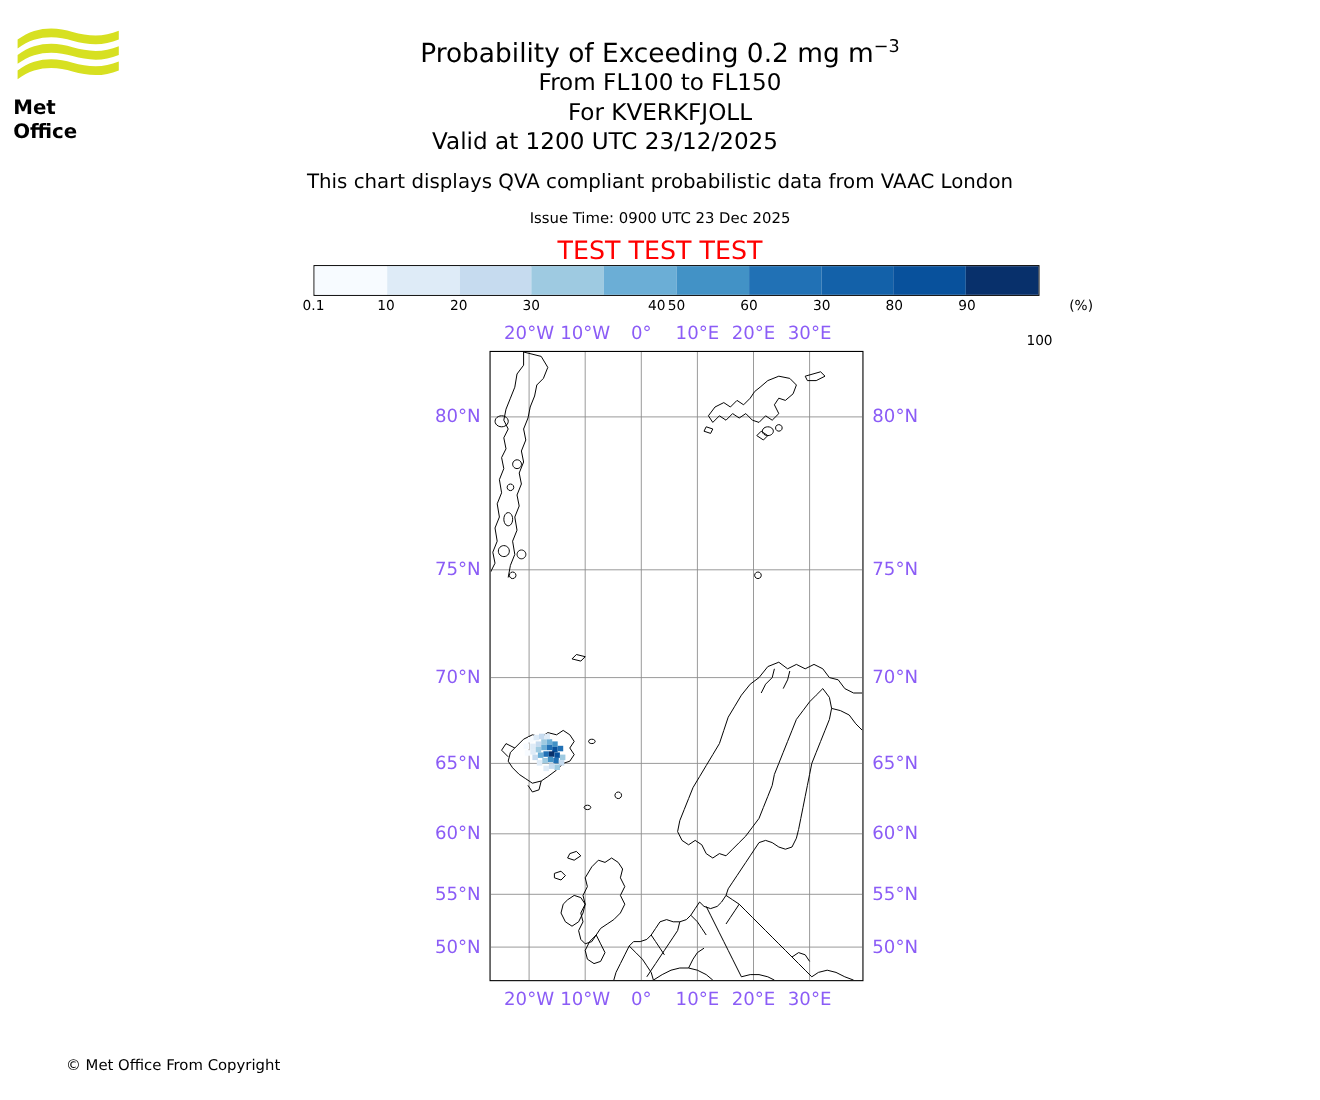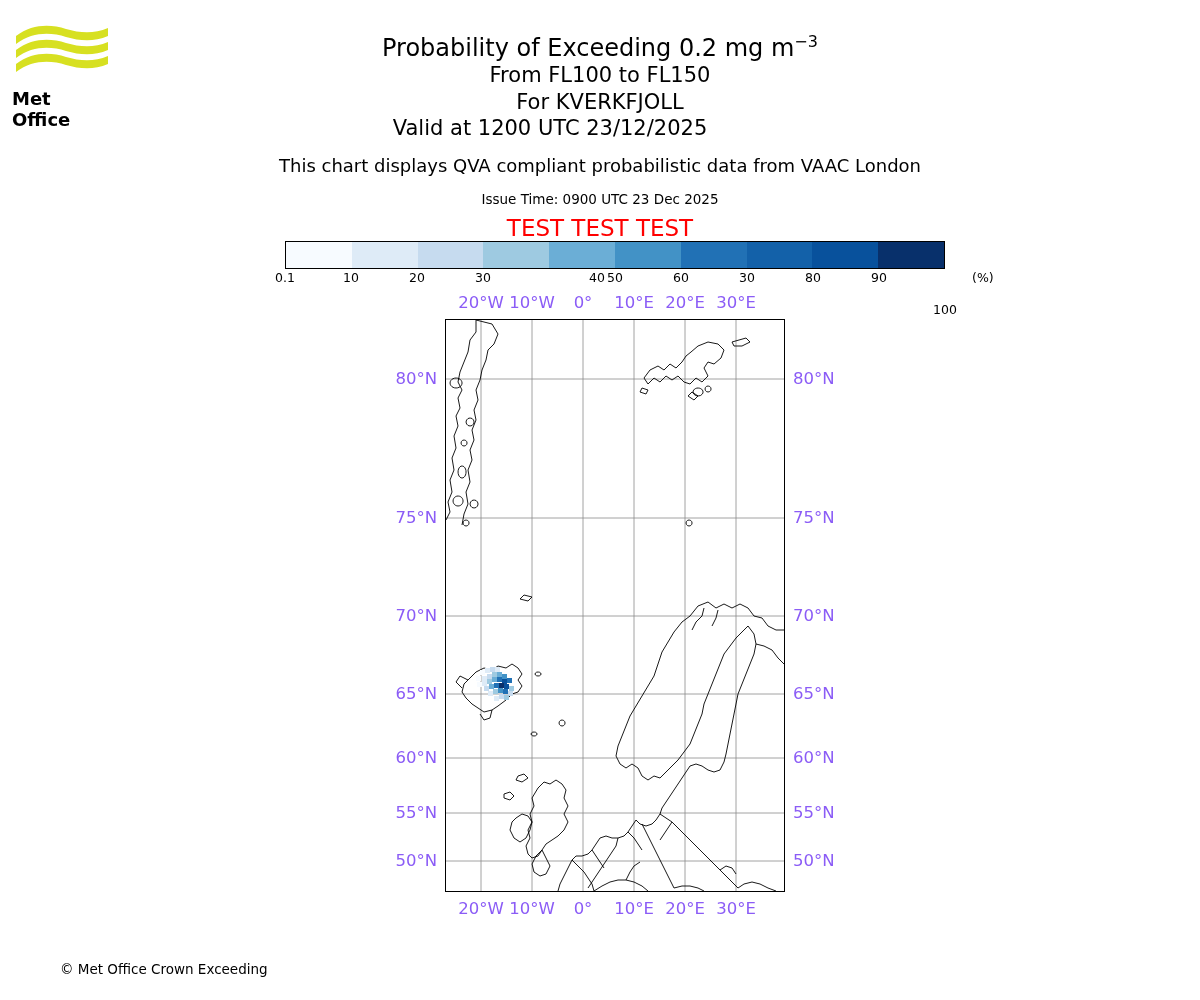--- a/index.html
+++ b/index.html
@@ -417,13 +417,13 @@
     <div class="axis-label lat-left" style="left: 385px; width: 52px; top: 861px;">50°N</div>
     <div class="axis-label lat-right" style="left: 793px; width: 56px; top: 379px;">80°N</div>
     <div class="axis-label lat-right" style="left: 793px; width: 56px; top: 518px;">75°N</div>
     <div class="axis-label lat-right" style="left: 793px; width: 56px; top: 616px;">70°N</div>
     <div class="axis-label lat-right" style="left: 793px; width: 56px; top: 694px;">65°N</div>
     <div class="axis-label lat-right" style="left: 793px; width: 56px; top: 758px;">60°N</div>
     <div class="axis-label lat-right" style="left: 793px; width: 56px; top: 813px;">55°N</div>
     <div class="axis-label lat-right" style="left: 793px; width: 56px; top: 861px;">50°N</div>
   </div>
 
-<div id="copyright">© Met Office Crown Exceeding</div>
+<div id="copyright">© Met Office From Copyright</div>
 
 </body></html>

